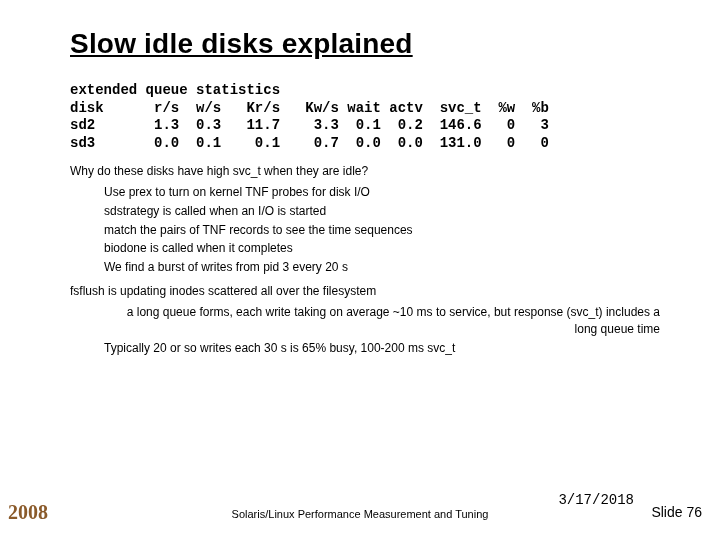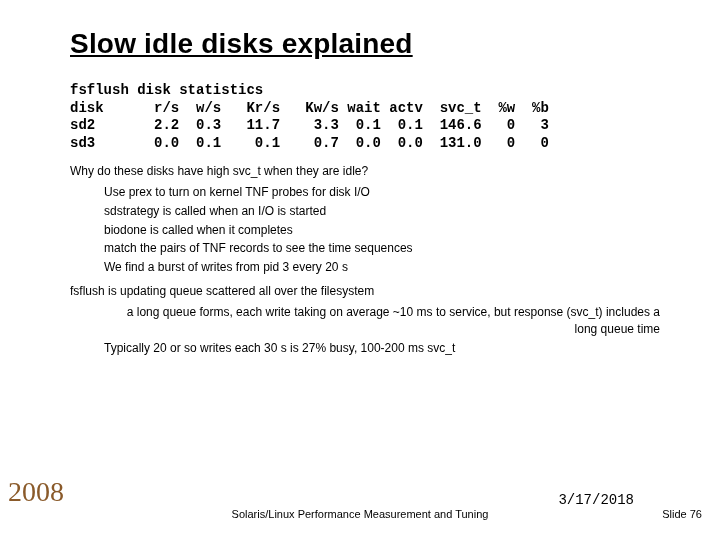--- a/index.html
+++ b/index.html
@@ -55,73 +55,73 @@
   .footer {
     position: absolute;
     left: 0;
     right: 0;
     bottom: 16px;
     height: 30px;
   }
   .year {
     position: absolute;
     left: 8px;
-    bottom: 16px;
+    bottom: 0;
     font-family: "Times New Roman", Times, serif;
-    font-size: 28px;
+    font-size: 20px;
     color: #8a5a2a;
-    font-weight: normal;
+    font-weight: bold;
   }
   .footer-center {
     position: absolute;
     left: 0;
     right: 0;
     bottom: 4px;
     text-align: center;
     font-size: 11px;
   }
   .footer-date {
     position: absolute;
     right: 86px;
     bottom: 16px;
     font-size: 14px;
     font-family: Liberation Mono, monospace;
   }
   .footer-slide {
     position: absolute;
     right: 18px;
     bottom: 4px;
-    font-size: 11px;
+    font-size: 14px;
   }
 </style>
 </head>
 <body>
 
 <div class="slide">
 
   <h1 class="title">Slow idle disks explained</h1>
 
-  <div class="stats"><span>fsflush disk statistics</span>
+  <div class="stats"><span>extended queue statistics</span>
 <span>disk      r/s  w/s   Kr/s   Kw/s wait actv  svc_t  %w  %b</span>
-<span>sd2       2.2  0.3   11.7    3.3  0.1  0.1  146.6   0   3</span>
+<span>sd2       1.3  0.3   11.7    3.3  0.1  0.2  146.6   0   3</span>
 <span>sd3       0.0  0.1    0.1    0.7  0.0  0.0  131.0   0   0</span></div>
 
   <p class="body-heading">Why do these disks have high svc_t when they are idle?</p>
   <div class="sub">
     <p>Use prex to turn on kernel TNF probes for disk I/O</p>
     <p>sdstrategy is called when an I/O is started</p>
+    <p>match the pairs of TNF records to see the time sequences</p>
     <p>biodone is called when it completes</p>
-    <p>match the pairs of TNF records to see the time sequences</p>
     <p>We find a burst of writes from pid 3 every 20 s</p>
   </div>
 
-  <p class="body-heading">fsflush is updating queue scattered all over the filesystem</p>
+  <p class="body-heading">fsflush is updating inodes scattered all over the filesystem</p>
   <div class="sub">
     <p class="indent-wrap">a long queue forms, each write taking on average ~10 ms to service, but response (svc_t) includes a long queue time</p>
-    <p>Typically 20 or so writes each 30 s is 27% busy, 100-200 ms svc_t</p>
+    <p>Typically 20 or so writes each 30 s is 65% busy, 100-200 ms svc_t</p>
   </div>
 
   <div class="footer">
     <div class="year">2008</div>
     <div class="footer-center">Solaris/Linux Performance Measurement and Tuning</div>
     <div class="footer-date">3/17/2018</div>
     <div class="footer-slide">Slide 76</div>
   </div>
 
 </div>

